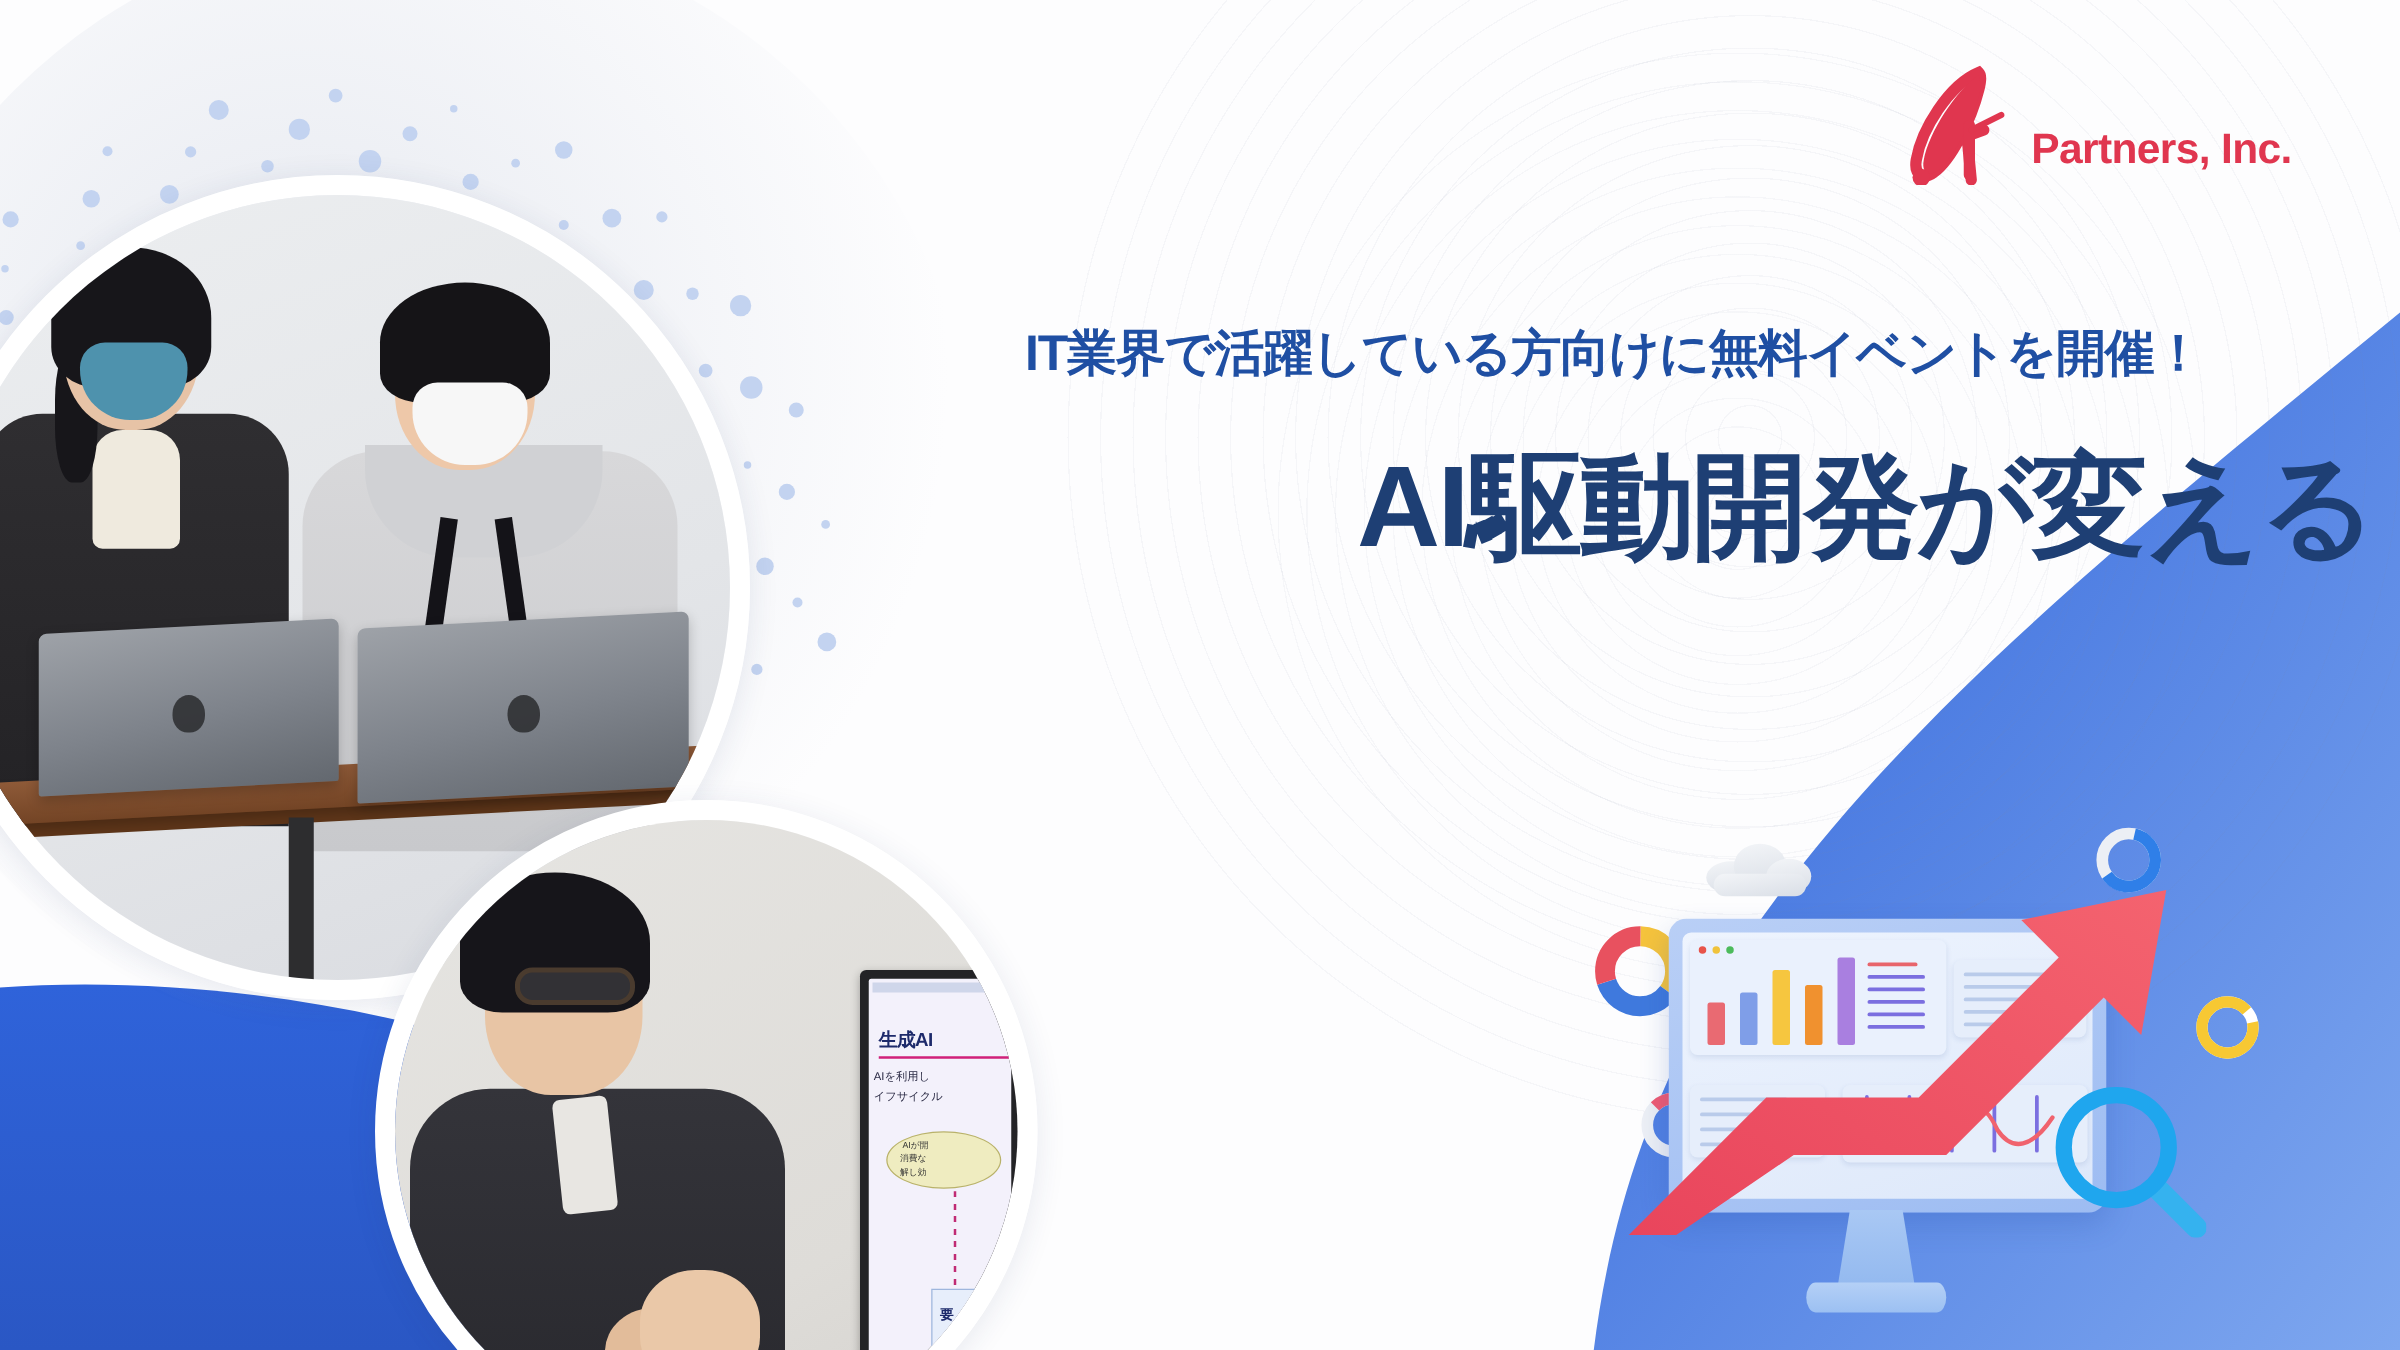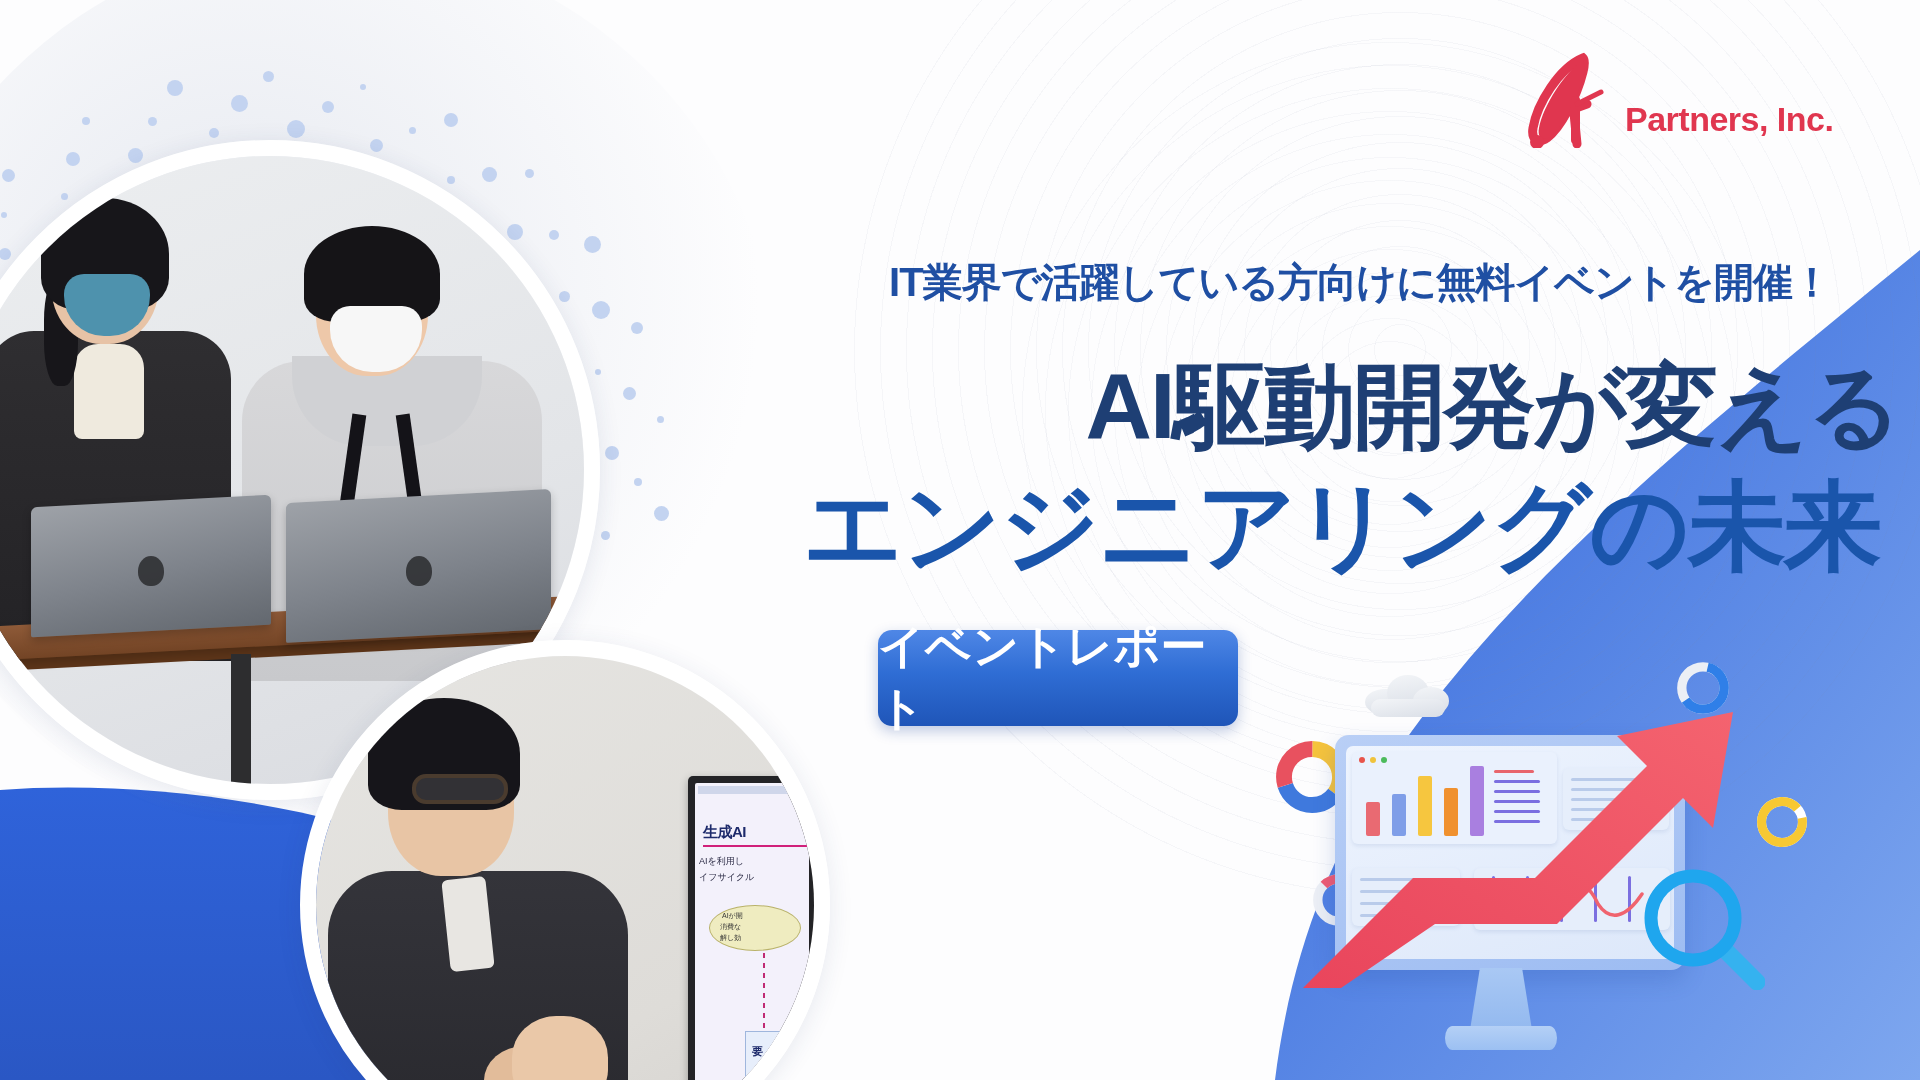--- a/index.html
+++ b/index.html
@@ -118,21 +118,21 @@
   .p2 .s-dash{ position:absolute; left:68px; top:170px; width:2px; height:84px;
     background:repeating-linear-gradient(#c02b74 0 5px, transparent 5px 10px);}
   .p2 .s-box{ position:absolute; left:50px; top:248px; width:62px; height:46px;
     background:#e7eefb; border:1px solid #9fb6dd;}
   .p2 .s-bar{ position:absolute; left:3px; top:3px; width:110px; height:8px; background:#cfd6ea;}
 
   
   .subtitle{
     position:absolute; left:820px; top:255px; width:1080px;
     font-size:40px; font-weight:700; color:#1f4fa3;
-    letter-spacing:-1px; white-space:nowrap; text-align:center;
+    letter-spacing:-1px; white-space:nowrap; text-align:left;
   }
   .title1, .title2{
     position:absolute; width:1180px; text-align:right; white-space:nowrap;
     font-weight:800; letter-spacing:-2px; line-height:1;margin-top:32px;
   }
   .title1{ left:720px; top:328px; font-size:92px; color:#1e3f74; }
   .title2{ left:700px; top:445px; font-size:98px; color:#1a55ab; }
 
   .badge{
     position:absolute; left:878px; top:630px; width:360px; height:96px;
@@ -296,25 +296,21 @@
       <div class="head2"></div>
         <div class="hair2"></div>
         <div class="glasses"></div>
       <div class="hand2b"></div>
         <div class="hand2"></div>
     </div>
   </div>
 
   <div class="subtitle">IT業界で活躍している方向けに無料イベントを開催！</div>
   <div class="title1">AI駆動開発が変える</div>
-  <div class="title2">エンジニアリングの未来</div>
-
-  <div class="badge">
-    <span>イベントレポート</span>
-  </div>
+
 
   <div class="illus">
 
     <div class="cloud">
       <i style="left:0;top:14px;width:40px;height:26px"></i>
       <i style="left:22px;top:0;width:42px;height:36px"></i>
       <i style="left:48px;top:12px;width:36px;height:28px"></i>
       <i style="left:6px;top:24px;width:74px;height:18px;border-radius:12px"></i>
     </div>
 

